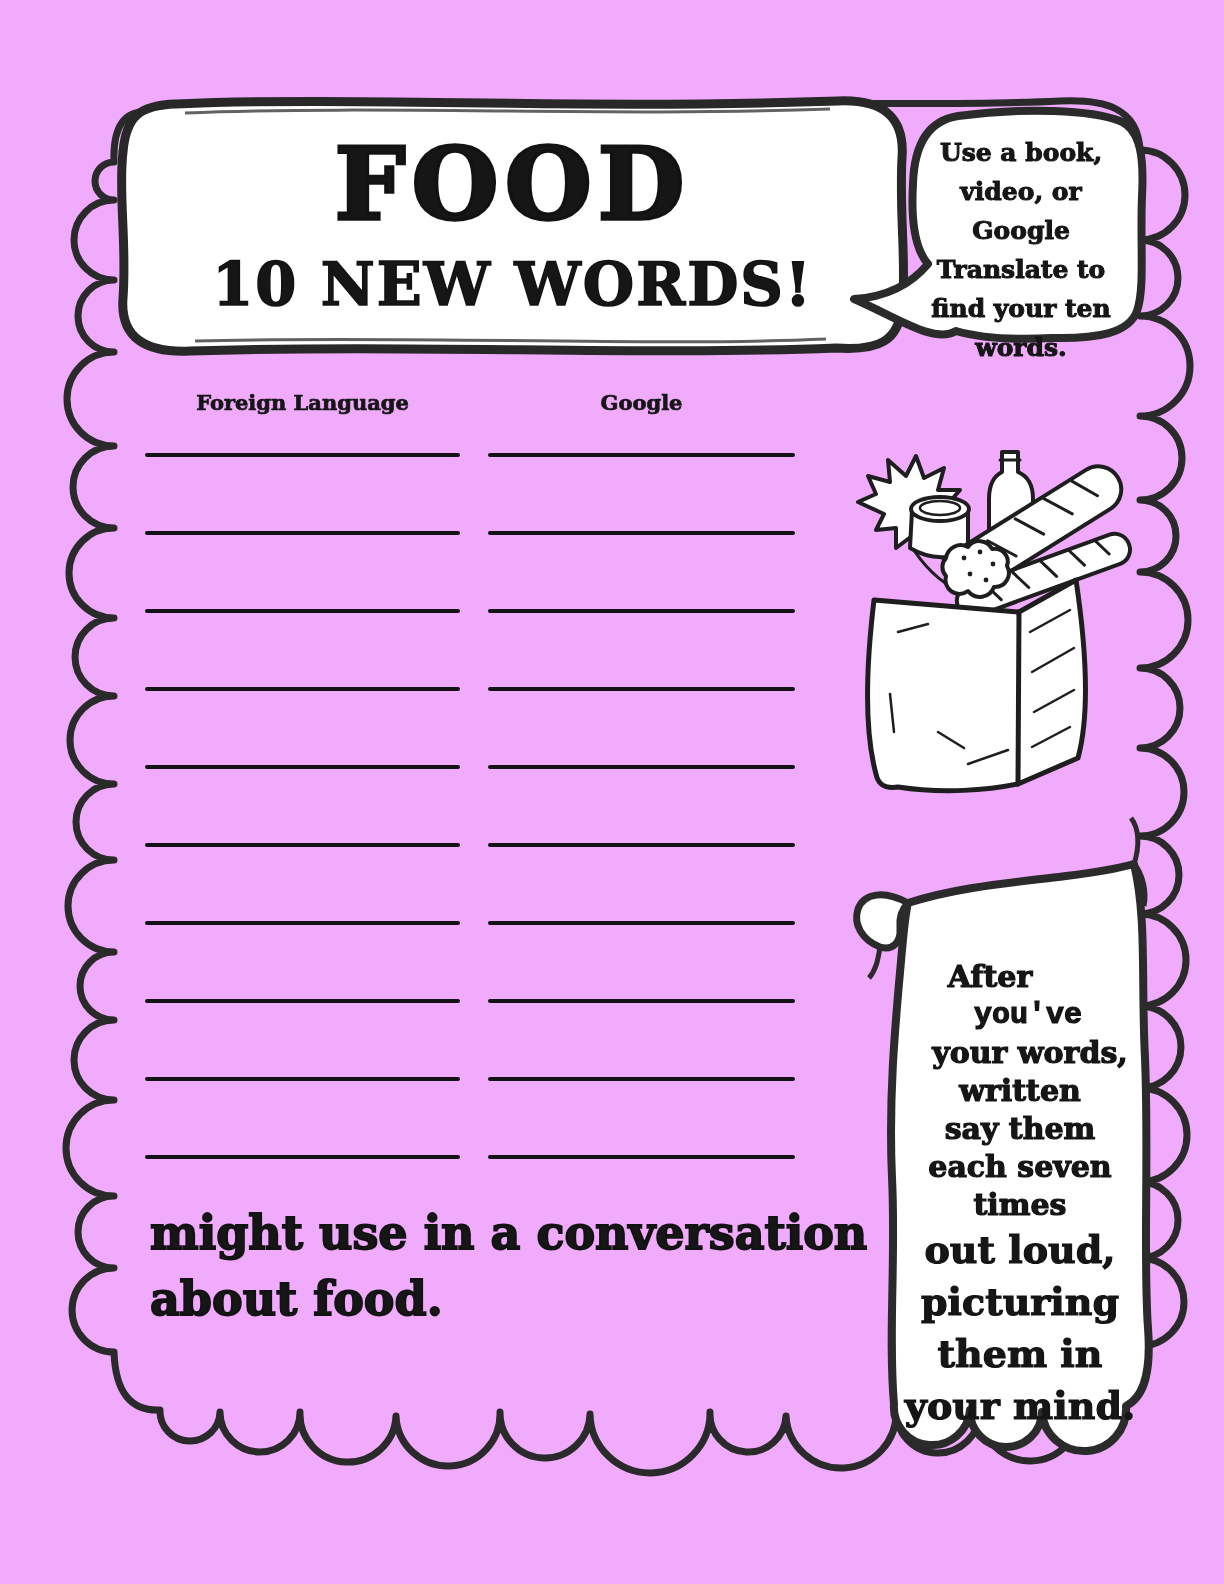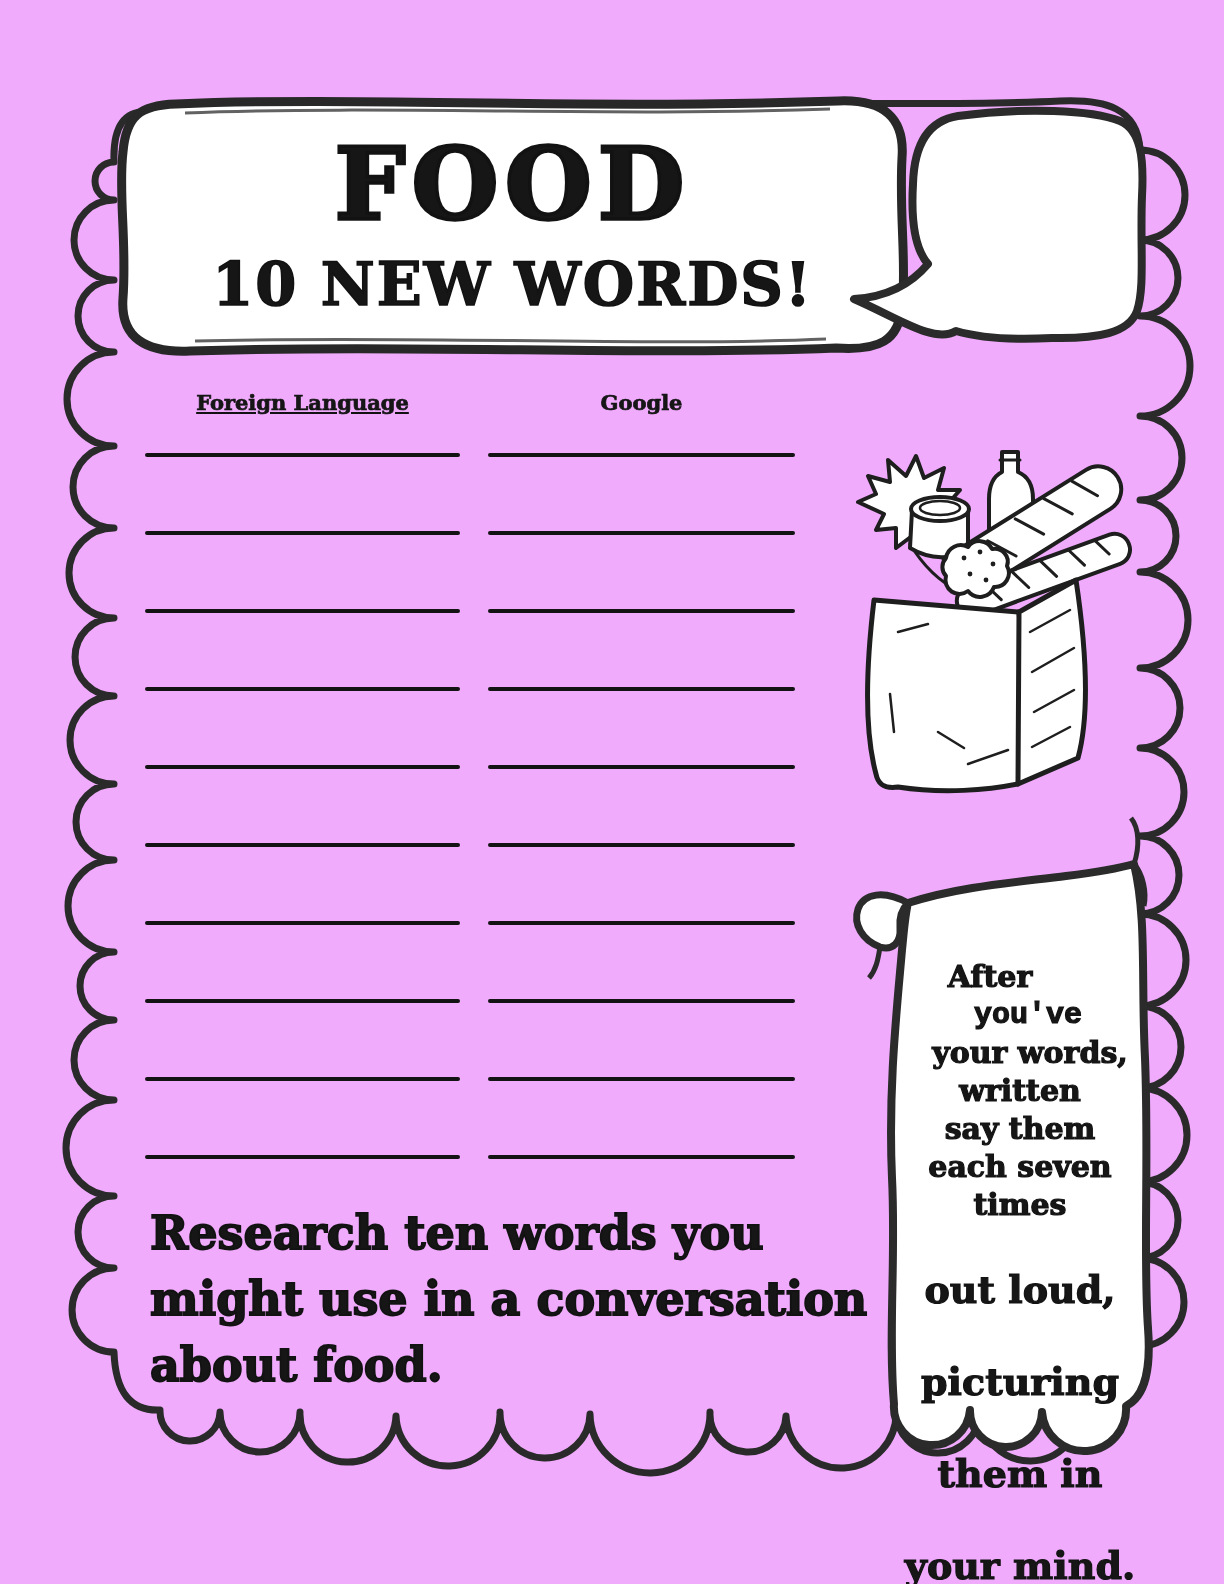--- a/index.html
+++ b/index.html
@@ -16,33 +16,33 @@
   .food-sub{
     left:122px;top:250px;width:781px;text-align:center;
     font-size:59px;letter-spacing:2px;-webkit-text-stroke:1.6px #121212;
   }
   .bubble-text{
     left:912px;top:133px;width:218px;text-align:center;
     font-size:25px;line-height:39px;-webkit-text-stroke:1px #121212;
   }
   .bubble-text span{display:block;}
   .col-header{top:390px;font-size:21px;text-align:center;-webkit-text-stroke:0.7px #121212;}
-  .col-header.left{left:145px;width:315px;text-decoration:underline;}
+  .col-header.left{left:145px;width:315px;}
   .col-header.right{left:488px;width:307px;}
   .blank-line{position:absolute;height:4px;background:#131313;border-radius:2px;}
   .blank-line.left{left:145px;width:315px;}
   .blank-line.right{left:488px;width:307px;}
   .instruction{
     left:150px;top:1200px;width:740px;font-size:46px;line-height:66px;
     -webkit-text-stroke:1.8px #121212;
   }
   .instruction span{display:block;}
   .scroll-text{left:900px;top:958px;width:240px;text-align:center;-webkit-text-stroke:1.2px #121212;}
   .scroll-text span{display:block;font-size:30px;line-height:38px;}
-  .scroll-text span:nth-child(n+8){font-size:38px;line-height:52px;margin-top:40px;}
+  .scroll-text span:nth-child(n+8){font-size:38px;line-height:52px;}
   .scroll-text span:nth-child(1){transform:translateX(-30px);}
   .scroll-text span:nth-child(2){transform:translateX(8px);font-family:Liberation Mono, monospace;}
   .scroll-text span:nth-child(3){transform:translateX(10px);}
 </style>
 </head>
 <body>
 
 <div class="page">
 
   <svg class="art" viewBox="0 0 1224 1584">
@@ -155,20 +155,27 @@
            C 888 1088 897 1008 902 950
            C 904 930 905 915 908 903 Z"></path>
       <path fill="#ffffff" stroke="#2b2b2b" stroke-width="7" stroke-linejoin="round" d="M 908 903 C 884 890 864 893 858 909 C 853 924 862 940 880 947 C 893 951 901 942 900 928 C 899 917 903 908 908 903 Z"></path>
       <path fill="none" stroke="#2b2b2b" stroke-width="5" d="M 880 947 C 878 960 876 970 869 978"></path>
     </g>
   </svg>
 
   <div class="abs food-title">FOOD</div>
   <div class="abs food-sub">10 NEW WORDS!</div>
 
+  <div class="abs bubble-text">
+    <span>Use a book,</span>
+    <span>video, or Google</span>
+    <span>Translate to</span>
+    <span>find your ten</span>
+    <span>words.</span>
+  </div>
 
   <div class="abs col-header left">Foreign Language</div>
   <div class="abs col-header right">Google</div>
 
   <div>
       <div class="blank-line left" style="top: 453px;"></div>
       <div class="blank-line right" style="top: 453px;"></div>
       <div class="blank-line left" style="top: 531px;"></div>
       <div class="blank-line right" style="top: 531px;"></div>
       <div class="blank-line left" style="top: 609px;"></div>
@@ -197,18 +204,17 @@
     <span>say them</span>
     <span>each seven</span>
     <span>times</span>
     <span>out loud,</span>
     <span>picturing</span>
     <span>them in</span>
     <span>your mind.</span>
   </div>
 
   <div class="abs instruction">
-    <span>Research ten words you</span>
     <span>might use in a conversation</span>
     <span>about food.</span>
   </div>
 
 </div>
 
 </body></html>

